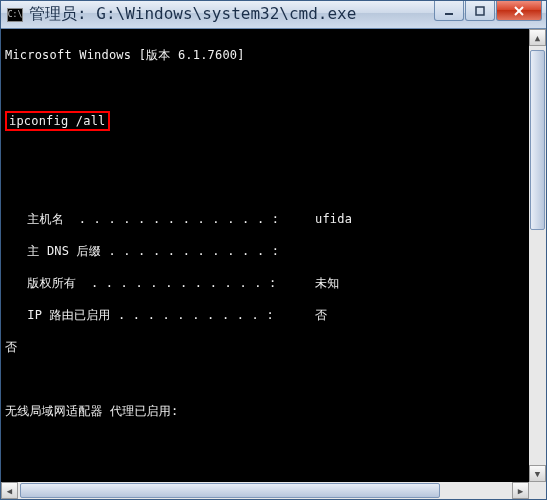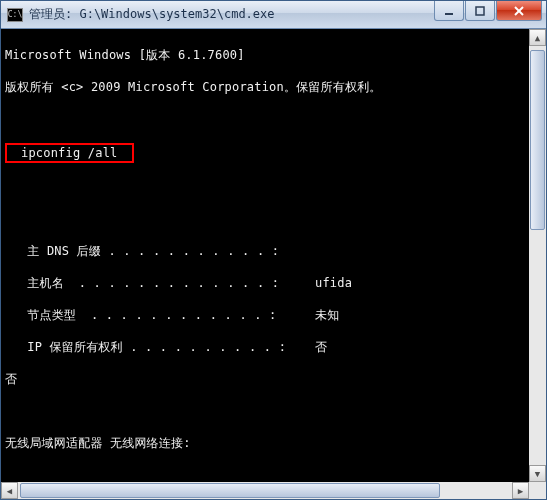--- a/index.html
+++ b/index.html
@@ -34,21 +34,21 @@
     display: inline-flex;
     align-items: center;
     justify-content: center;
     margin-right: 6px;
     color: #c0c0c0;
     font-size: 8px;
     font-family: monospace;
   }
   .title-text {
     color: #1b2f4a;
-    font-size: 12px;
+    font-size: 16px;
     flex: 1;
     white-space: nowrap;
     overflow: hidden;
   }
   .win-buttons {
     display: flex;
     align-items: flex-start;
     height: 100%;
   }
   .win-btn {
@@ -90,21 +90,21 @@
     white-space: pre;
     padding: 2px 0 2px 4px;
     letter-spacing: 0.2px;
   }
   .row { display: flex; }
   .lbl { width: 310px; display: inline-block; }
   .val { display: inline-block; }
   .hlbox {
     border: 2px solid #ff0000;
     display: inline-block;
-    padding: 0 14px;
+    padding: 0 2px;
   }
   .scrollbar-v {
     position: absolute;
     right: 0;
     top: 0;
     bottom: 17px;
     width: 17px;
     background: #efefef;
     display: flex;
     flex-direction: column;
@@ -177,32 +177,31 @@
             <line x1="2" y1="2" x2="10" y2="10" stroke="#fff" stroke-width="2"></line>
             <line x1="10" y1="2" x2="2" y2="10" stroke="#fff" stroke-width="2"></line>
           </svg>
       </div>
     </div>
   </div>
 
   <div class="console-area">
     <div class="console">
 <div class="row"><span>Microsoft Windows [版本 6.1.7600]</span></div>
-<div class="row"><span>版权所有 &lt;c&gt; 2009 Microsoft Corporation。保留所有权利。</span></div>
 <div class="row">&nbsp;</div>
 <div class="row"><span class="hlbox"><span>ipconfig /all</span></span></div>
 <div class="row">&nbsp;</div>
 <div class="row">&nbsp;</div>
+<div class="row"><span class="lbl">   主机名  . . . . . . . . . . . . . : </span><span class="val">ufida</span></div>
 <div class="row"><span class="lbl">   主 DNS 后缀 . . . . . . . . . . . : </span><span class="val"></span></div>
-<div class="row"><span class="lbl">   主机名  . . . . . . . . . . . . . : </span><span class="val">ufida</span></div>
-<div class="row"><span class="lbl">   节点类型  . . . . . . . . . . . . : </span><span class="val">未知</span></div>
-<div class="row"><span class="lbl">   IP 保留所有权利 . . . . . . . . . . : </span><span class="val">否</span></div>
+<div class="row"><span class="lbl">   版权所有  . . . . . . . . . . . . : </span><span class="val">未知</span></div>
+<div class="row"><span class="lbl">   IP 路由已启用 . . . . . . . . . . : </span><span class="val">否</span></div>
 <div class="row"><span class="val">否</span></div>
 <div class="row">&nbsp;</div>
-<div class="row"><span>无线局域网适配器 无线网络连接:</span></div>
+<div class="row"><span>无线局域网适配器 代理已启用:</span></div>
 
 
 
 
 
 
 
 
 
 

